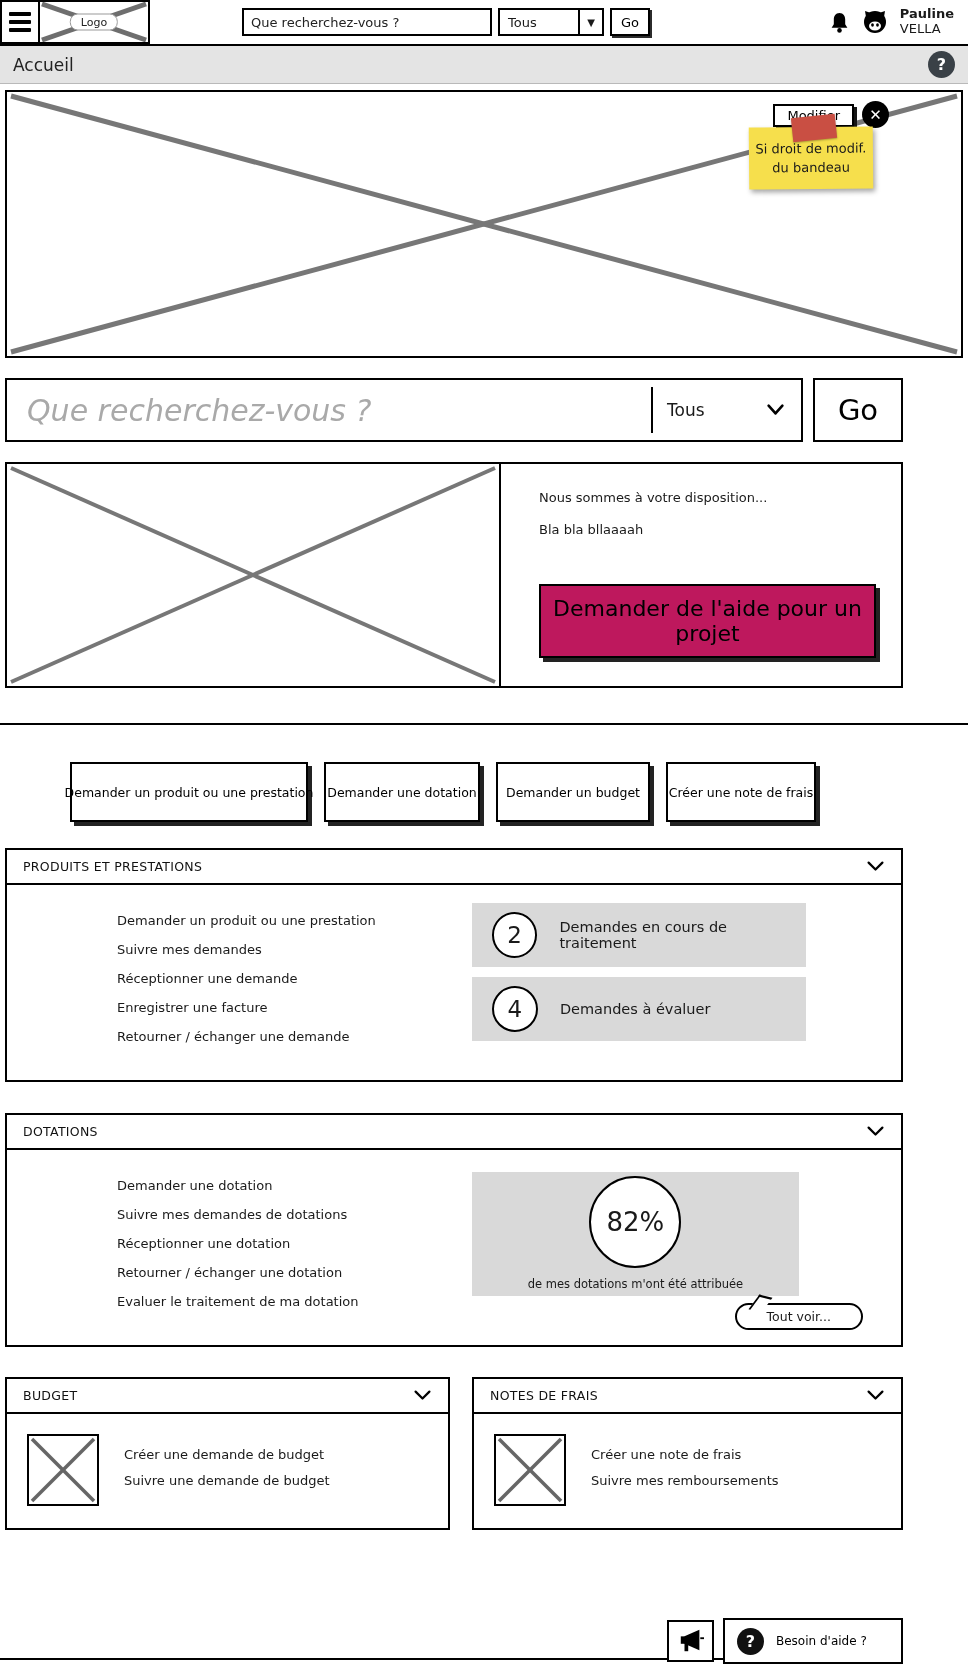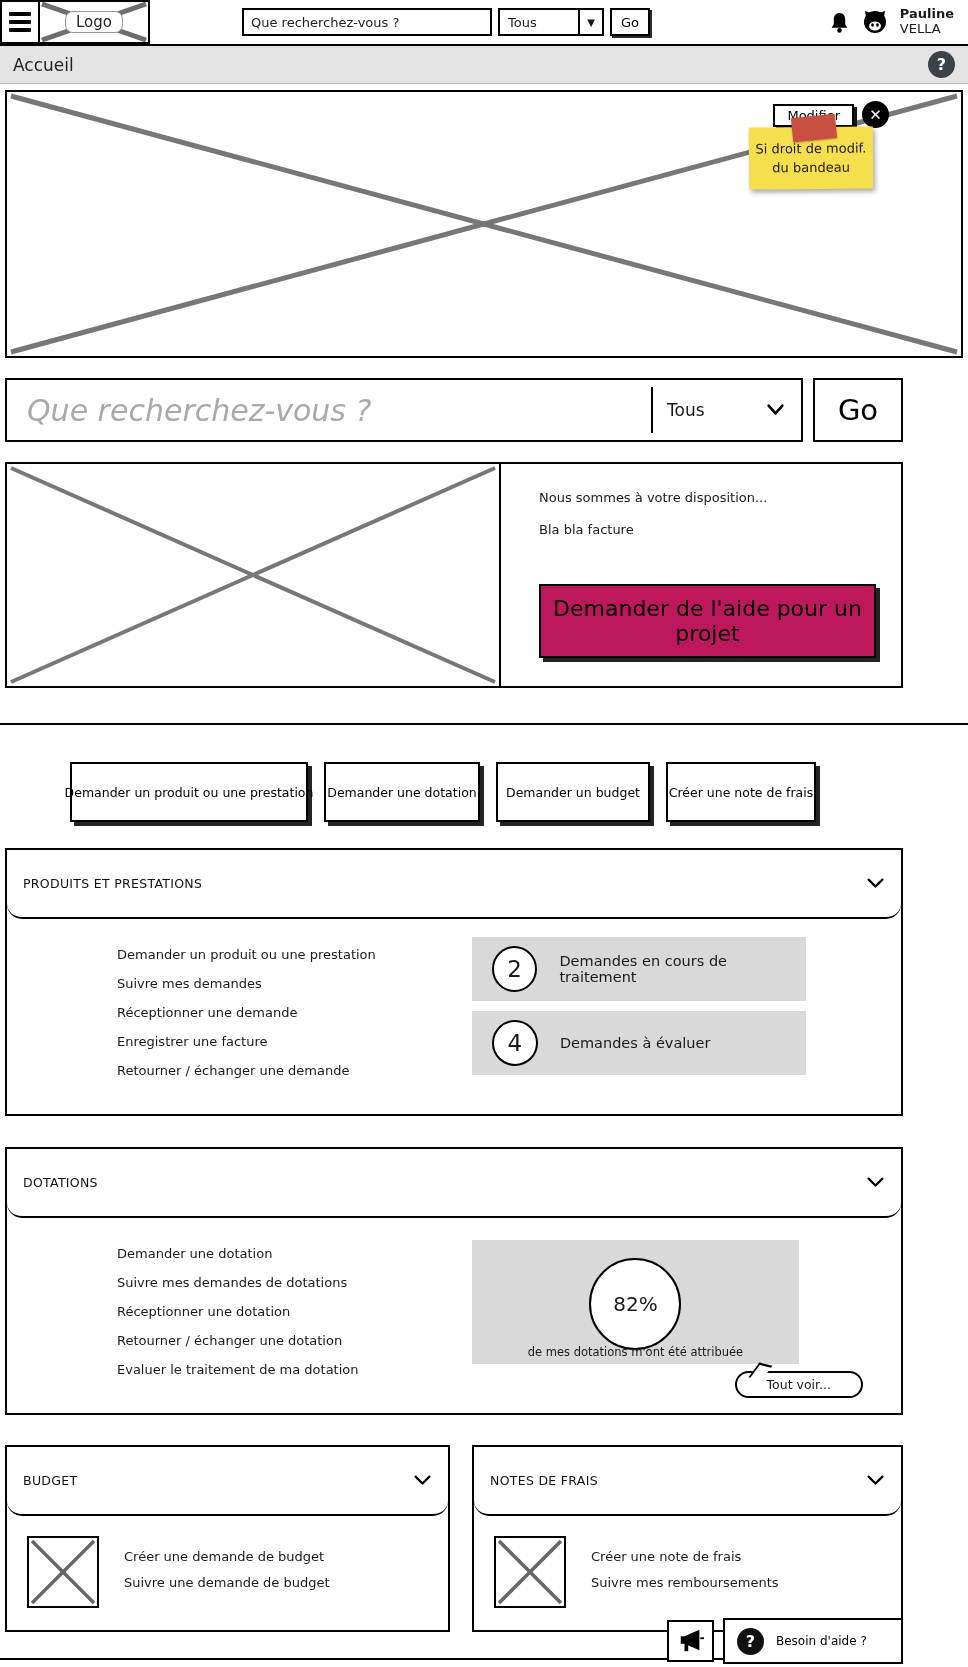--- a/index.html
+++ b/index.html
@@ -5,21 +5,21 @@
   * { margin:0; padding:0; box-sizing:border-box; }
   html,body { width:968px; background:#fff; font-family:"DejaVu Sans", sans-serif; color:#1a1a1a; }
   body { position:relative; height:1667px; overflow:hidden; }
 
   
   .topbar { height:46px; border-bottom:2px solid #000; display:flex; align-items:stretch; background:#fff; }
   .hamburger { width:40px; border:2px solid #000; display:flex; flex-direction:column; justify-content:center; align-items:center; gap:4px; background:#fff; cursor:pointer; }
   .hamburger i { display:block; width:22px; height:4px; background:#000; border-radius:1px; }
   .logo-box { width:110px; border:2px solid #000; border-left:none; position:relative; background:#fff; }
   .logo-box svg { position:absolute; inset:0; width:100%; height:100%; }
-  .logo-pill { position:absolute; left:50%; top:50%; transform:translate(-50%,-50%); background:#fff; border:1px solid #999; border-radius:8px; padding:1px 10px; font-size:15px; color:#222; }
+  .logo-pill { position:absolute; left:50%; top:50%; transform:translate(-50%,-50%); background:#fff; border:1px solid #999; border-radius:8px; padding:1px 10px; font-size:11px; color:#222; }
   .top-search { display:flex; align-items:center; margin-left:92px; gap:6px; }
   .top-search input { width:250px; height:28px; border:2px solid #000; font-size:13px; padding:0 7px; font-family:inherit; color:#111; }
   .top-search input::placeholder { color:#222; opacity:1; }
   .top-select { width:106px; height:28px; border:2px solid #000; display:flex; align-items:center; background:#fff; cursor:pointer; }
   .top-select .val { flex:1; font-size:13px; padding-left:8px; }
   .top-select .arrow { width:24px; height:100%; border-left:2px solid #000; display:flex; align-items:center; justify-content:center; font-size:10px; }
   .top-go { height:28px; border:2px solid #000; background:#fff; font-size:13px; padding:0 9px; box-shadow:2px 2px 0 #2b2b2b; cursor:pointer; font-family:inherit; }
   .top-right { margin-left:auto; display:flex; align-items:center; gap:12px; padding-right:14px; }
   .user-name { line-height:1.15; font-size:13px; }
   .user-name b { display:block; }
@@ -58,36 +58,36 @@
 
   .divider { margin-top:35px; border:none; border-top:2px solid #000; width:100%; }
 
   
   .quick { display:flex; gap:16px; margin:37px 0 0 70px; }
   .qa-btn { height:60px; border:2px solid #000; background:#fff; box-shadow:4px 4px 0 #232323; font-size:12.5px; display:flex; align-items:center; justify-content:center; padding:0 18px; cursor:pointer; font-family:inherit; white-space:nowrap; }
   .qa-1 { width:238px; } .qa-2 { width:156px; } .qa-3 { width:154px; } .qa-4 { width:150px; }
 
   
   .panel { border:2px solid #000; margin:0 65px 0 5px; background:#fff; }
-  .panel-head { display:flex; align-items:center; justify-content:space-between; padding:26px 16px; border-bottom:2px solid #000;border-radius:15px; }
+  .panel-head { display:flex; align-items:center; justify-content:space-between; padding:9px 16px; border-bottom:2px solid #000; }
   .panel-title { font-size:12.5px; letter-spacing:.3px; color:#111; }
   .chev { cursor:pointer; display:flex; align-items:center; }
   .panel-produits { margin-top:26px; }
   .panel-body { display:flex; padding:18px 0 22px 0; }
   .links-col { width:52%; padding:10px 0 0 110px; }
   .links-col .lnk { font-size:13px; margin-bottom:14px; cursor:pointer; white-space:nowrap; }
   .badges-col { flex:1; display:flex; flex-direction:column; gap:10px; padding-right:95px; }
   .badge-row { background:#d9d9d9; height:64px; display:flex; align-items:center; gap:22px; padding-left:20px; }
   .badge-circle { width:46px; height:46px; border:2.5px solid #000; border-radius:50%; background:#fff; display:flex; align-items:center; justify-content:center; font-size:23px; }
   .badge-label { font-size:14.5px; }
 
   .panel-dotations { margin-top:31px; }
   .stat-col { flex:1; position:relative; padding-right:102px; }
   .stat-box { background:#d9d9d9; height:124px; position:relative; margin-top:4px; }
-  .stat-circle { position:absolute; left:50%; top:18px; transform:translateX(-50%); width:92px; height:92px; border:2.5px solid #000; border-radius:50%; background:#fff; display:flex; align-items:center; justify-content:center; font-size:20px; }
+  .stat-circle { position:absolute; left:50%; top:4px; transform:translateX(-50%); width:92px; height:92px; border:2.5px solid #000; border-radius:50%; background:#fff; display:flex; align-items:center; justify-content:center; font-size:26px; }
   .stat-caption { position:absolute; bottom:5px; width:100%; text-align:center; font-size:11.5px; white-space:nowrap; overflow:hidden; }
   .bubble { position:absolute; right:38px; margin-top:7px; border:2px solid #000; border-radius:15px; background:#fff; padding:4px 30px; font-size:12.5px; cursor:pointer; }
   .bubble::before { content:""; position:absolute; top:-9px; left:16px; width:13px; height:13px; background:#fff; border-left:2px solid #000; border-top:2px solid #000; transform:skewX(-28deg) rotate(12deg); }
 
   .bottom-row { display:flex; gap:22px; margin:30px 65px 0 5px; }
   .panel-sm { border:2px solid #000; background:#fff; }
   .panel-budget { width:445px; }
   .panel-notes { flex:1; }
   .sm-body { display:flex; gap:25px; padding:20px 0 22px 20px; }
   .sm-img { width:72px; height:72px; border:2.5px solid #000; flex:none; }
@@ -181,21 +181,21 @@
 
 <div class="help">
   <div class="help-img ximg">
     <svg viewBox="0 0 492 222" preserveAspectRatio="none">
       <line x1="4" y1="4" x2="488" y2="218" stroke="#777" stroke-width="4"></line>
       <line x1="488" y1="4" x2="4" y2="218" stroke="#777" stroke-width="4"></line>
     </svg>
   </div>
   <div class="help-right">
     <div class="l1">Nous sommes à votre disposition...</div>
-    <div class="l2">Bla bla facture</div>
+    <div class="l2">Bla bla bllaaaah</div>
     <button class="help-cta">Demander de l'aide pour un projet</button>
   </div>
 </div>
 
 <hr class="divider">
 
 <div class="quick">
   <button class="qa-btn qa-1">Demander un produit ou une prestation</button>
   <button class="qa-btn qa-2">Demander une dotation</button>
   <button class="qa-btn qa-3">Demander un budget</button>

